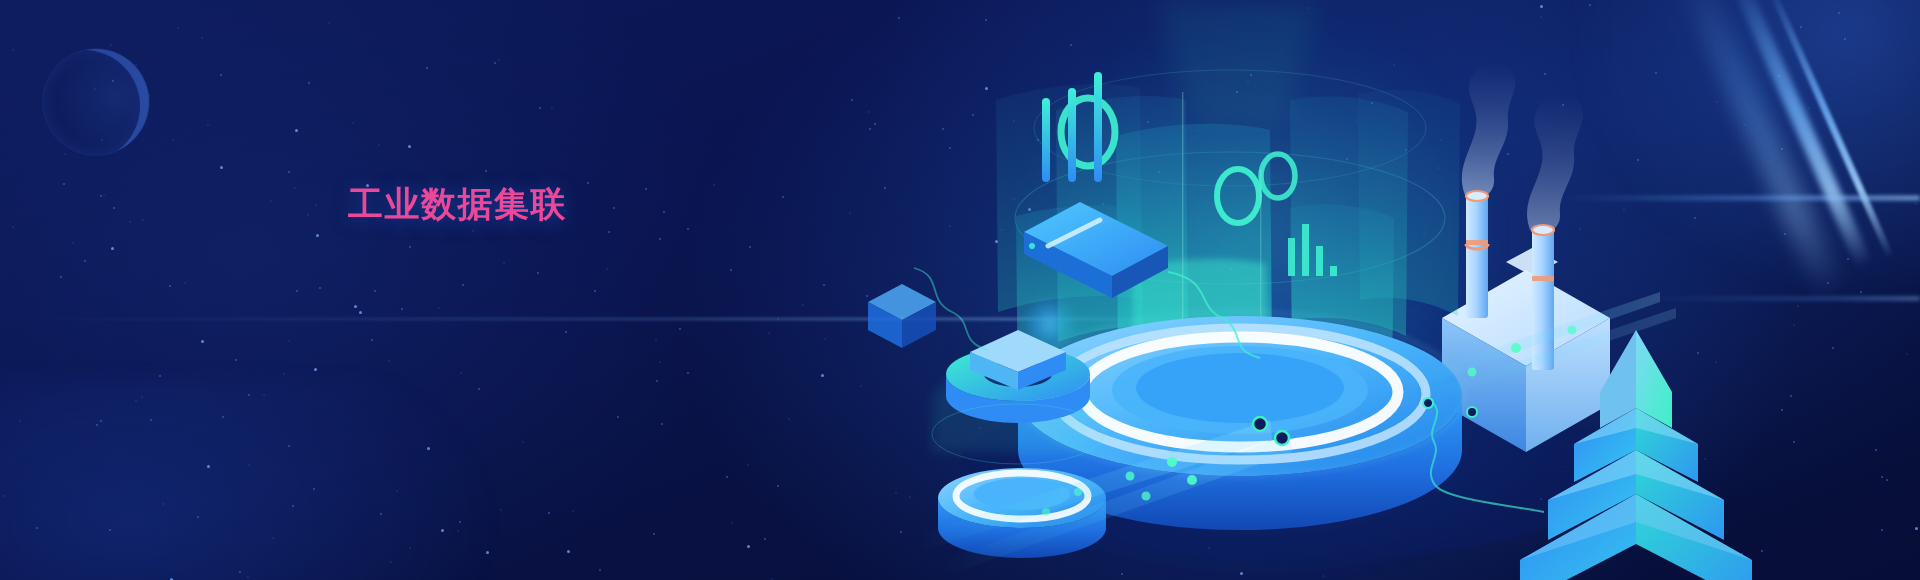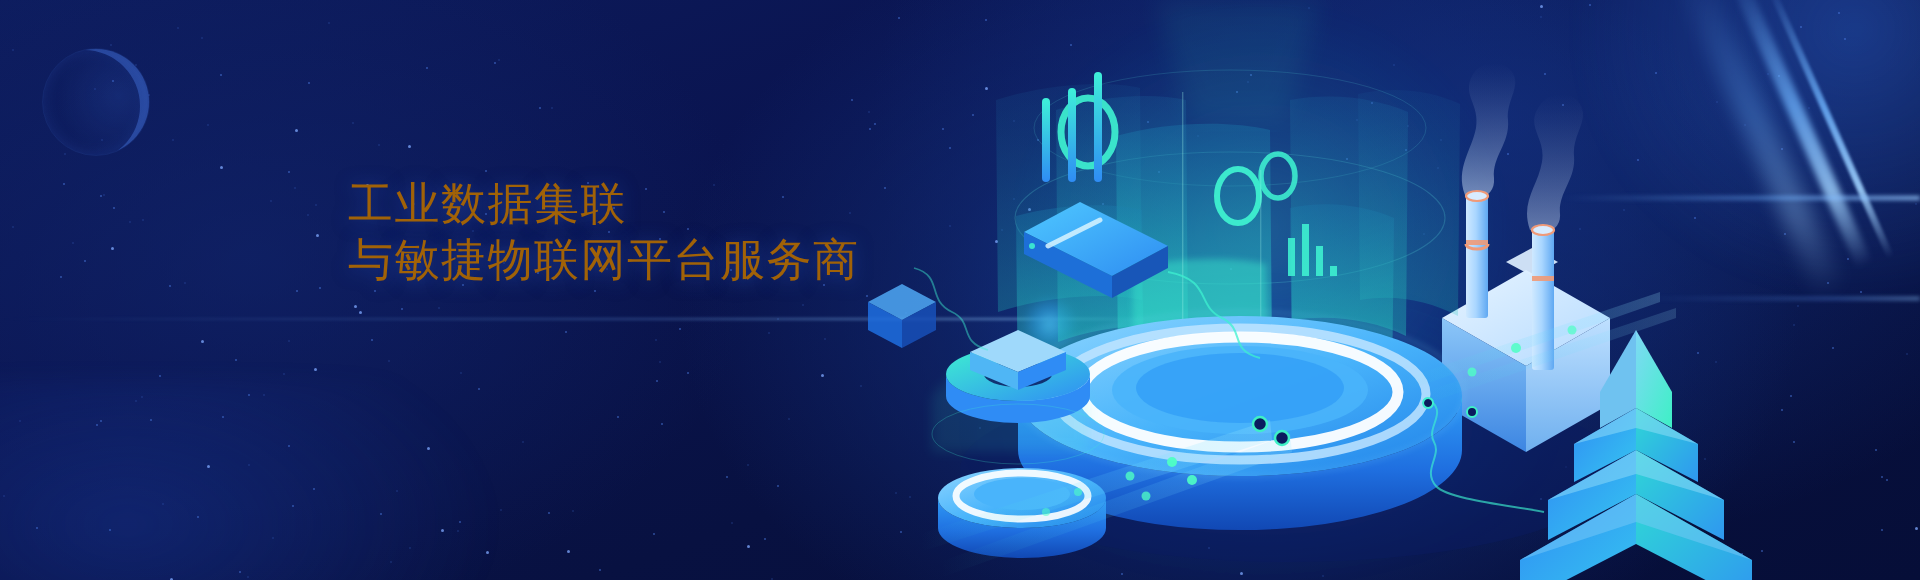--- a/index.html
+++ b/index.html
@@ -90,24 +90,24 @@
   }
   .text-diamond {
     position:absolute; left:1022px; top:296px; width:56px; height:56px;
     background:radial-gradient(circle, rgba(90,170,255,0.95) 0%, rgba(50,120,245,0.55) 38%, rgba(30,80,200,0) 72%);
     transform:rotate(45deg); filter:blur(4px);
   }
 
   
   .copy { position:absolute; left:348px; top:176px; width:700px; z-index:14; }
   .headline {
-    color:#a16207;
-    font-size:45px;
+    color:#ec4899;
+    font-size:35px;
     line-height:56px;
-    font-weight:400;
+    font-weight:700;
     letter-spacing:1.5px;
     text-shadow:0 2px 18px rgba(40,90,200,0.55);
     white-space:nowrap;
   }
   .subcopy {
     margin-top:24px;
     color:#cfe0f7;
     font-size:16.5px;
     line-height:28px;
     letter-spacing:.4px;
@@ -404,21 +404,20 @@
   <div class="streak streak-a"></div>
   <div class="streak streak-b"></div>
   <div class="streak-h"></div>
   <div class="streak-h2"></div>
 
   <div class="text-band"></div>
   <div class="text-diamond"></div>
 
   <div class="copy">
     <div class="headline">工业数据集联</div>
-    <div class="headline">与敏捷物联网平台服务商</div>
   </div>
 
   <div class="art">
     <svg viewBox="0 0 960 580" xmlns="http://www.w3.org/2000/svg">
       <defs>
         <linearGradient id="gCylA" x1="0" y1="0" x2="0" y2="1">
           <stop offset="0" stop-color="#1b7fb0" stop-opacity=".55"></stop>
           <stop offset="1" stop-color="#2ff0cf" stop-opacity=".85"></stop>
         </linearGradient>
         <linearGradient id="gCylB" x1="0" y1="0" x2="0" y2="1">

